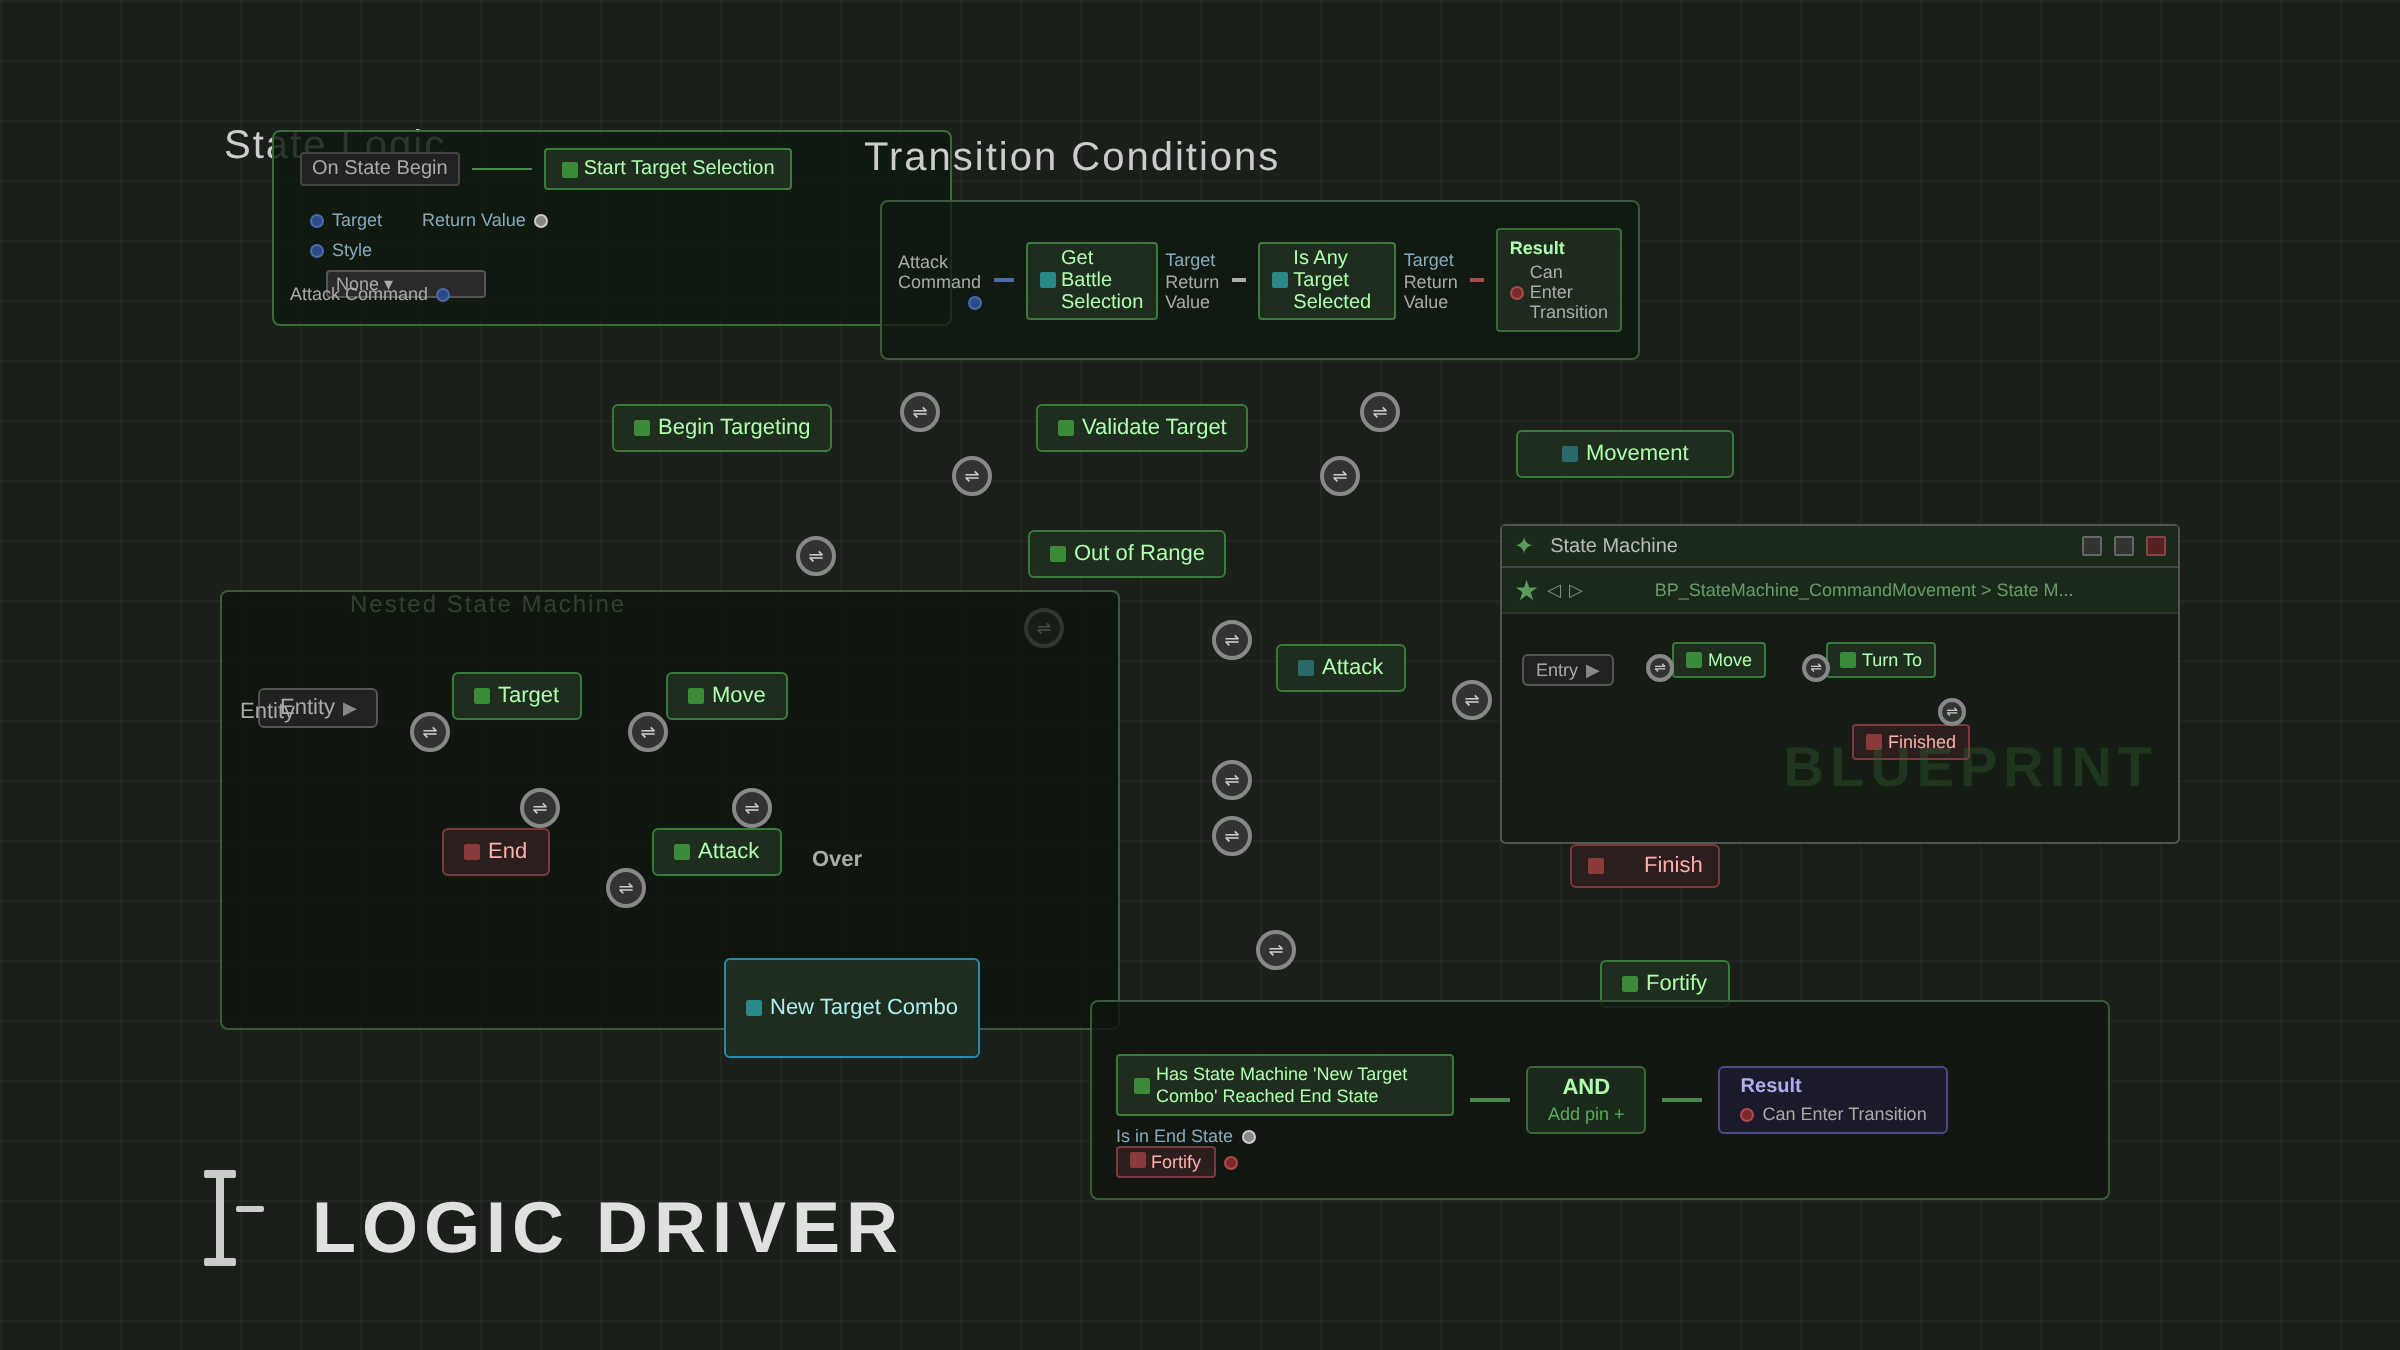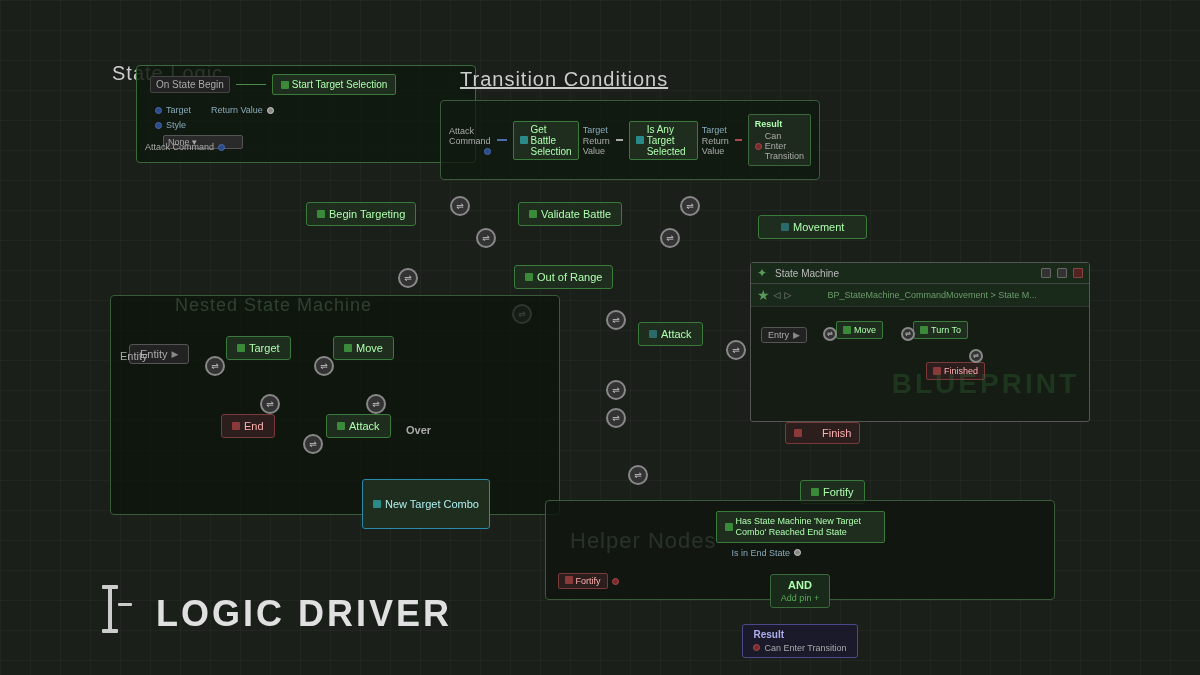--- a/index.html
+++ b/index.html
@@ -351,21 +351,21 @@
         </div>
       </div>
 
       <div style="position:absolute; bottom:10px; left:8px; display:flex; align-items:center; gap:4px;">
         <span style="font-size:9px; color:#aaa;">Attack Command</span>
         <span class="conn-dot blue" style="width:7px;height:7px;"></span>
       </div>
     </div>
   </div>
 
-  <div class="section-label" style="top:68px; left:460px;text-decoration:underline;">
+  <div class="section-label" style="top:68px; left:432px;">
     <span>Transition Conditions</span>
   </div>
 
   <div class="transition-panel">
     <div style="display:flex; align-items:center; gap:6px; padding:8px; height:100%;">
 
       <div style="display:flex; flex-direction:column; gap:2px; align-items:flex-end;">
         <span style="font-size:9px; color:#aaa;">Attack Command</span>
         <span class="conn-dot blue" style="width:7px;height:7px; margin-left:auto;"></span>
       </div>
@@ -407,21 +407,21 @@
   <div style="position:absolute; top:202px; left:306px; z-index:3;">
     <div class="node-state" style="padding:5px 10px;">
       <span class="icon-sq green"></span>
       <span>Begin Targeting</span>
     </div>
   </div>
 
   <div style="position:absolute; top:202px; left:518px; z-index:3;">
     <div class="node-state" style="padding:5px 10px;">
       <span class="icon-sq green"></span>
-      <span>Validate Battle</span>
+      <span>Validate Target</span>
     </div>
   </div>
 
   <div style="position:absolute; top:215px; left:758px; z-index:3;">
     <div class="node-state" style="padding:5px 22px;justify-content:center;">
       <span class="icon-sq teal"></span>
       <span>Movement</span>
     </div>
   </div>
 
@@ -458,21 +458,21 @@
 
   <div style="position:absolute; top:480px; left:800px; z-index:3;">
     <div class="node-state" style="padding:5px 10px;">
       <span class="icon-sq green"></span>
       <span>Fortify</span>
     </div>
   </div>
 
   <div class="transfer-icon" style="top:465px; left:628px;">⇌</div>
 
-  <div class="section-label" style="top:295px; left:175px; font-size:18px; color:#8aaa8a;">
+  <div class="section-label" style="top:295px; left:175px; font-size:12px; color:#8aaa8a;">
     <span>Nested State Machine</span>
   </div>
 
   <div class="nested-sm-panel">
 
     <div style="position:absolute; top:48px; left:18px;">
       <div class="node-entry">Entity</div>
     </div>
 
     <div style="position:absolute; top:40px; left:115px;">
@@ -571,28 +571,28 @@
         <span>BLUEPRINT</span>
       </div>
     </div>
   </div>
 
   <div class="section-label" style="top:528px; left:570px; font-size:22px; color:#8aaa8a;">
     <span>Helper Nodes</span>
   </div>
 
   <div class="helper-panel">
-    <div style="display:flex; align-items:center; gap:8px; padding:10px 12px; height:100%;flex-direction:column;">
+    <div style="display:flex; align-items:center; gap:8px; padding:10px 12px; height:100%;">
 
       <div style="display:flex; flex-direction:column; gap:3px;">
         <div class="mini-node-box" style="padding:4px 8px; font-size:9px;">
           <span class="icon-sq green"></span>
           <span style="max-width:140px; white-space:normal; line-height:1.2;">Has State Machine 'New Target Combo' Reached End State</span>
         </div>
-        <div style="display:flex; align-items:center; gap:4px; margin-top:2px; margin-left:16px;">
+        <div style="display:flex; align-items:center; gap:4px; margin-top:2px; margin-left:0;">
           <span style="font-size:9px; color:#8ab;">Is in End State</span>
           <span class="conn-dot white" style="width:7px;height:7px;"></span>
         </div>
       </div>
       <div style="width:20px; height:1.5px; background:#4a8a4a;"></div>
 
       <div style="display:flex; flex-direction:column; align-items:center; gap:2px; background:#1a2a1a; border:1.5px solid #3a6a3a; border-radius:3px; padding:4px 10px;">
         <span style="font-size:11px; color:#aeffae; font-weight:bold;">AND</span>
         <span style="font-size:9px; color:#5aaa5a;">Add pin +</span>
       </div>

